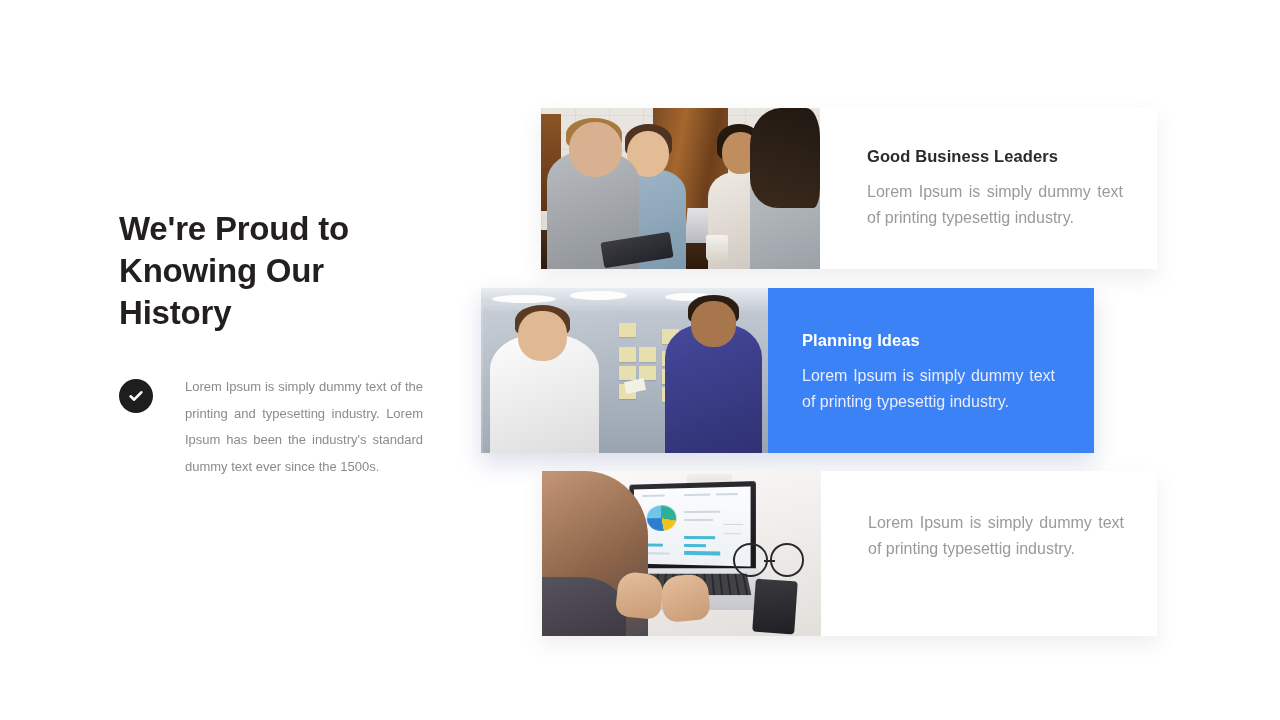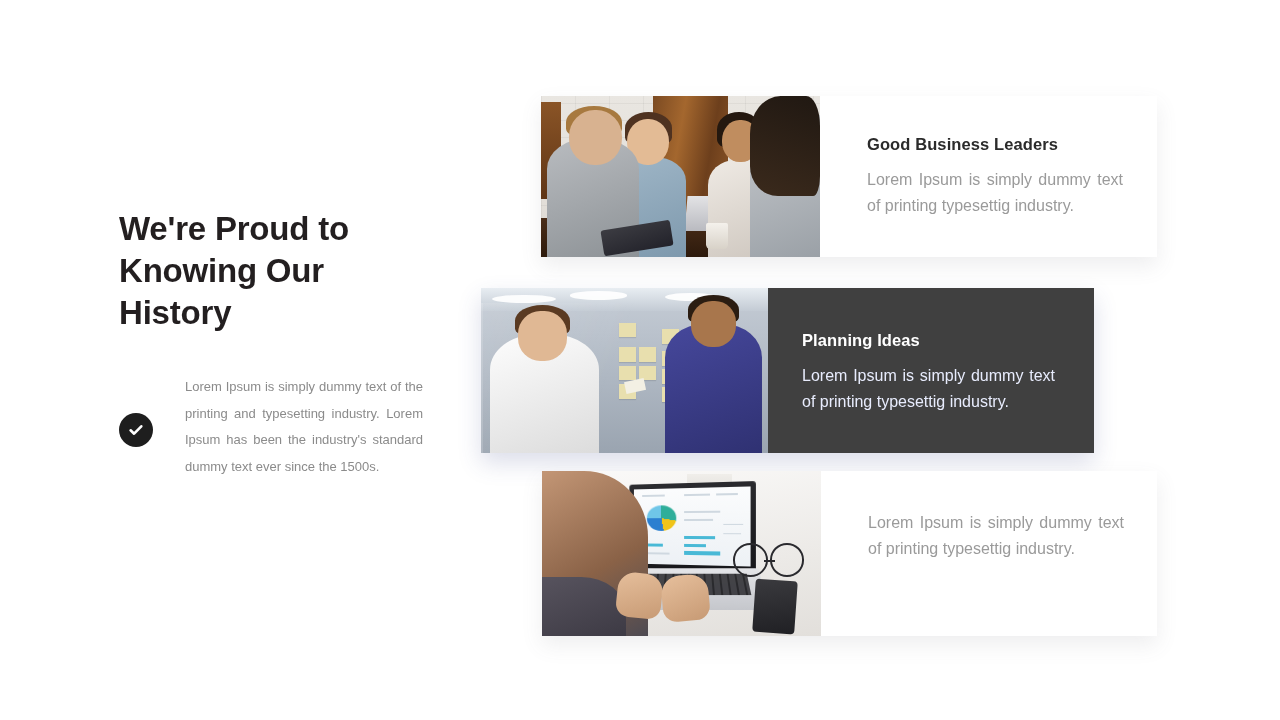--- a/index.html
+++ b/index.html
@@ -30,21 +30,21 @@
     font-weight: 700;
     color: #231f20;
     letter-spacing: -0.2px;
   }
   .bullet-row {
     position: absolute;
     left: -14px;
     top: 166px;
     width: 326px;
     display: flex;
-    align-items: center;
+    align-items: flex-start;
   }
   .check-badge {
     flex: 0 0 auto;
     width: 34px;
     height: 34px;
     border-radius: 50%;
     background: #1e1e1e;
     margin-top: 5px;
     margin-left: 14px;
     display: flex;
@@ -69,41 +69,41 @@
     width: 1280px; height: 720px;
   }
 
   .card {
     position: absolute;
     background: #ffffff;
     box-shadow: 0 9px 20px rgba(100,100,110,0.11);
     display: flex;
     align-items: stretch;
   }
-  .card-1 { left: 541px; top: 96px;  width: 616px; height: 161px; }
+  .card-1 { left: 541px; top: 108px;  width: 616px; height: 161px; }
   .card-2 { left: 481px; top: 288px;  width: 613px; height: 165px;
             box-shadow: 0 10px 22px rgba(60,70,140,0.18); }
   .card-3 { left: 542px; top: 471px;  width: 615px; height: 165px; }
 
   .card-img {
     flex: 0 0 auto;
     position: relative;
     overflow: hidden;
   }
   .card-1 .card-img { width: 279px; }
   .card-2 .card-img { width: 287px; }
   .card-3 .card-img { width: 279px; }
 
   .card-body {
     flex: 1 1 auto;
     padding: 39px 0 0 47px;
     box-sizing: border-box;
   }
   .card-2 .card-body {
-    background: #404040;
+    background: #3b82f6;
     padding: 43px 0 0 34px;
   }
   .card-title {
     margin: 0 0 13px 0;
     font-size: 16.5px;
     font-weight: 700;
     color: #2b2b2b;
     letter-spacing: 0.1px;
   }
   .card-2 .card-title { color: #ffffff; }

